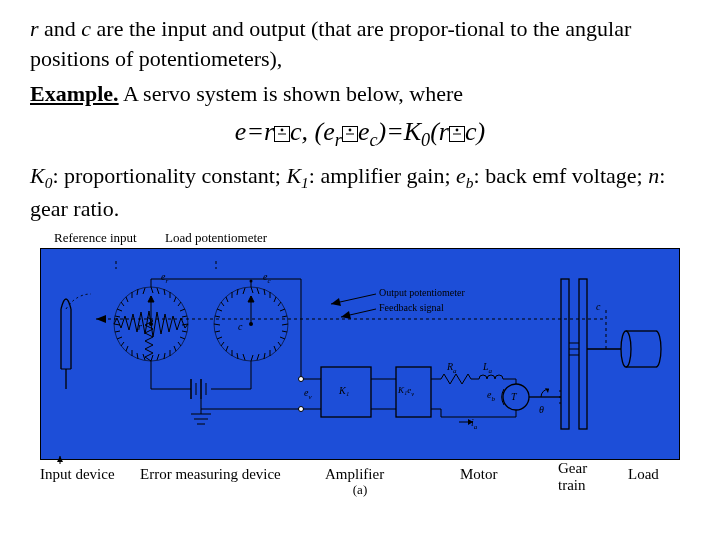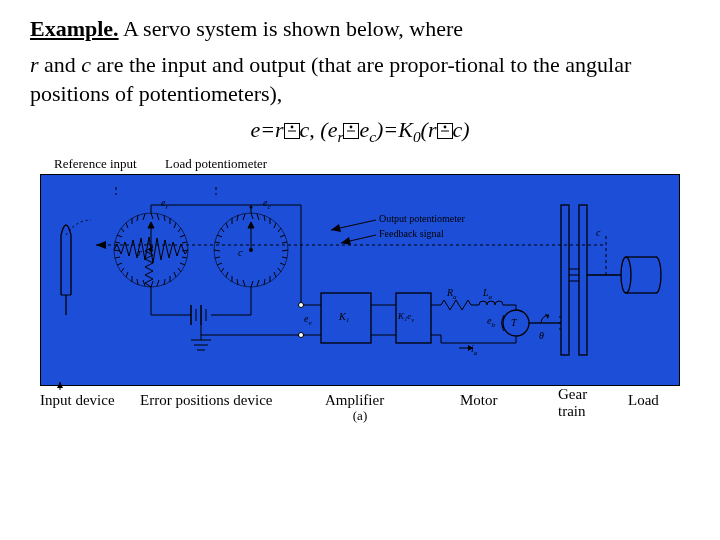--- a/index.html
+++ b/index.html
@@ -18,21 +18,21 @@
   .para {
     font-size: 22px;
     line-height: 1.35;
     margin: 0 0 6px 0;
   }
   .bold { font-weight: bold; }
   .under { text-decoration: underline; }
   .ital { font-style: italic; }
   .center {
     text-align: center;
-    font-size: 22px;
+    font-size: 26px;
     margin: 8px 0 10px 0;
   }
   sub { font-size: 0.7em; vertical-align: sub; font-style: italic; }
   .box {
     display: inline-block;
     width: 14px;
     height: 14px;
     border: 1px solid #000;
     vertical-align: -2px;
     background: #fff;
@@ -76,40 +76,43 @@
     margin-top: 2px;
     font-family: "Times New Roman", serif;
   }
 </style>
 </head>
 <body>
 
 <div class="page">
 
   <p class="para">
+    <span class="ital">r</span><span> and </span><span class="ital">c</span><span> are the input and output (that are propor-tional to the angular positions of potentiometers),</span>
+  </p>
+
+  <p class="para">
     <span class="bold under">Example.</span><span> A servo system is shown below, where</span>
-  </p>
-
-  <p class="para">
-    <span class="ital">r</span><span> and </span><span class="ital">c</span><span> are the input and output (that are propor-tional to the angular positions of potentiometers),</span>
   </p>
 
   <p class="center ital">
     <span>e=r</span><span class="box"><svg width="16" height="16">
           <line x1="4" y1="8" x2="12" y2="8" stroke="#000" stroke-width="1"></line>
           <circle cx="8" cy="4" r="1.4" fill="#000"></circle>
         </svg></span><span>c, (e</span><sub>r</sub><span class="box"><svg width="16" height="16">
           <line x1="4" y1="8" x2="12" y2="8" stroke="#000" stroke-width="1"></line>
           <circle cx="8" cy="4" r="1.4" fill="#000"></circle>
         </svg></span><span>e</span><sub>c</sub><span>)=K</span><sub>0</sub><span>(r</span><span class="box"><svg width="16" height="16">
           <line x1="4" y1="8" x2="12" y2="8" stroke="#000" stroke-width="1"></line>
           <circle cx="8" cy="4" r="1.4" fill="#000"></circle>
         </svg></span><span>c)</span>
   </p>
 
+  <p class="para">
+    <span class="ital">K</span><sub>0</sub><span>: proportionality constant; </span><span class="ital">K</span><sub>1</sub><span>: amplifier gain; </span><span class="ital">e</span><sub>b</sub><span>: back emf voltage; </span><span class="ital">n</span><span>: gear ratio.</span>
+  </p>
 
   <div class="diagram-wrap">
 
     <div class="diagram-labels-top">
       <span style="left:14px">Reference input</span>
       <span style="left:125px">Load potentiometer</span>
     </div>
 
     <div class="diagram-box">
       <svg width="640" height="210" viewBox="0 0 640 210">
@@ -276,21 +279,21 @@
           <polygon points="14,5 9,2 9,8" fill="#000"></polygon>
         </svg>
     </div>
 
     <div class="diagram-labels-bottom">
       <svg style="position:absolute;left:10px;top:-4px" width="20" height="12">
           <line x1="10" y1="0" x2="10" y2="8" stroke="#000"></line>
           <polygon points="10,0 7,6 13,6" fill="#000"></polygon>
         </svg>
       <span style="left:0px;top:6px">Input device</span>
-      <span style="left:100px;top:6px">Error positions device</span>
+      <span style="left:100px;top:6px">Error measuring device</span>
       <span style="left:285px;top:6px">Amplifier</span>
       <span style="left:420px;top:6px">Motor</span>
       <span style="left:518px;top:0px;white-space:pre;line-height:1.1">Gear
 train</span>
       <span style="left:588px;top:6px">Load</span>
     </div>
 
     <div class="fig-cap">(a)</div>
   </div>
 

